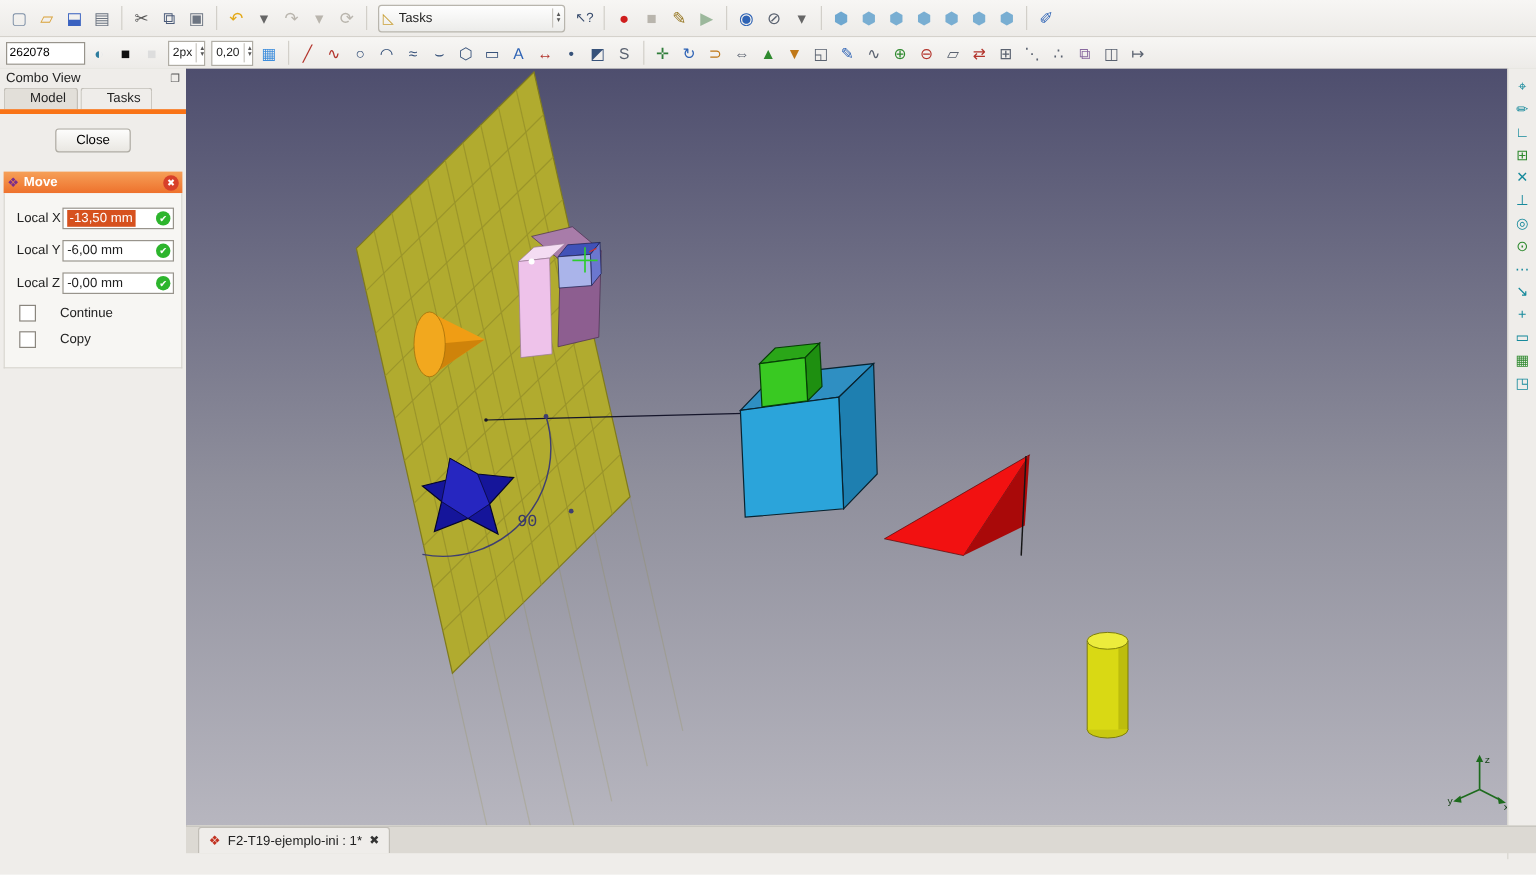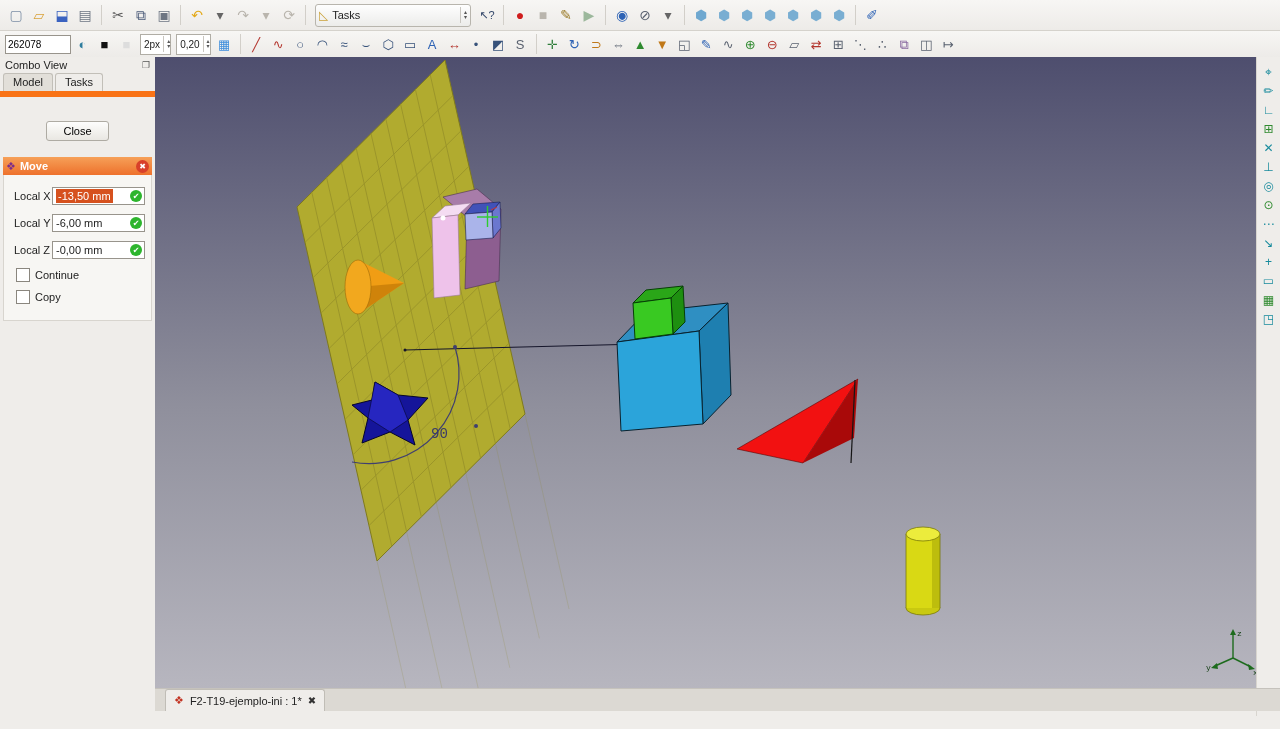--- a/index.html
+++ b/index.html
@@ -26,41 +26,41 @@
   .coord-input{width:60px;height:17px;border:1px solid #98948c;font-size:10px;padding:0 2px;
                font-family:"Liberation Sans",sans-serif;}
   .spinbox{display:flex;align-items:center;height:19px;border:1px solid #b0ada5;background:#fff;
            padding-left:3px;margin:0 2px;}
   .spinbox .val{font-size:10px;margin-right:3px;}
   
   .left-dock{position:absolute;left:0;top:57px;width:155px;height:653px;background:#efedea;
              border-right:1px solid #c6c3bc;display:flex;flex-direction:column;}
   .dock-title{display:flex;align-items:center;justify-content:space-between;padding:2px 5px 1px 5px;}
   .dock-tabs{display:flex;gap:2px;padding:1px 0 0 3px;}
-  .tab{padding:2px 9px 3px 9px;border:1px solid #c2bfb8;border-bottom:none;background:#e2dfd9;
+  .tab{padding:2px 9px 3px 21px;border:1px solid #c2bfb8;border-bottom:none;background:#e2dfd9;
        border-radius:3px 3px 0 0;}
   .tab.active{background:#efedea;}
-  .dock-body{flex:1;border-top:6px solid #f97316;padding:20px 3px 0 3px;}
+  .dock-body{flex:1;border-top:4px solid #f97316;padding:8px 3px 0 3px;}
   .close-btn{display:block;margin:4px auto 16px auto;padding:3px 16px;font-size:11px;
              background:linear-gradient(#fdfdfc,#e9e7e2);border:1px solid #aeaba3;border-radius:3px;}
   .task-header{display:flex;align-items:center;height:18px;background:linear-gradient(#f6a058,#ee712c);
                padding:0 3px;gap:4px;}
   .task-header .t{color:#fff;font-weight:bold;flex:1;}
   .task-close{width:13px;height:13px;border-radius:50%;background:#d8402a;color:#fff;font-size:8px;
               display:flex;align-items:center;justify-content:center;}
   .task-body{background:#f7f6f3;border:1px solid #d8d5cf;border-top:none;padding:12px 6px 8px 10px;}
   .frow{display:flex;align-items:center;margin-bottom:9px;}
   .flabel{width:41px;}
   .ffield{position:relative;width:100px;height:18px;border:1px solid #98948c;background:#fff;
           display:flex;align-items:center;padding-left:3px;box-sizing:border-box;}
   .ffield .v{font-size:11px;}
   .ffield .v.sel{background:#d6511e;color:#fff;padding:1px 2px;}
   .check{position:absolute;right:2px;top:2px;width:12px;height:12px;border-radius:50%;background:#2db52d;
          color:#fff;font-size:8px;display:flex;align-items:center;justify-content:center;}
-  .cbrow{display:flex;align-items:center;gap:5px;margin:4px 0 8px 2px;}
+  .cbrow{display:flex;align-items:center;gap:20px;margin:4px 0 8px 2px;}
   .cbox{width:12px;height:12px;border:1px solid #8a867e;background:#fff;}
   
   .viewport{position:absolute;left:155px;top:57px;width:1239px;height:631px;font-family:Liberation Mono, monospace;}
   .viewport svg{display:block;}
   
   .right-strip{position:absolute;right:0;top:57px;width:23px;height:653px;background:#efedea;
                border-left:1px solid #d8d5cf;display:flex;flex-direction:column;align-items:center;
                padding-top:6px;gap:2px;}
   .rt-icon{width:18px;height:17px;display:flex;align-items:center;justify-content:center;font-size:12px;}
   

